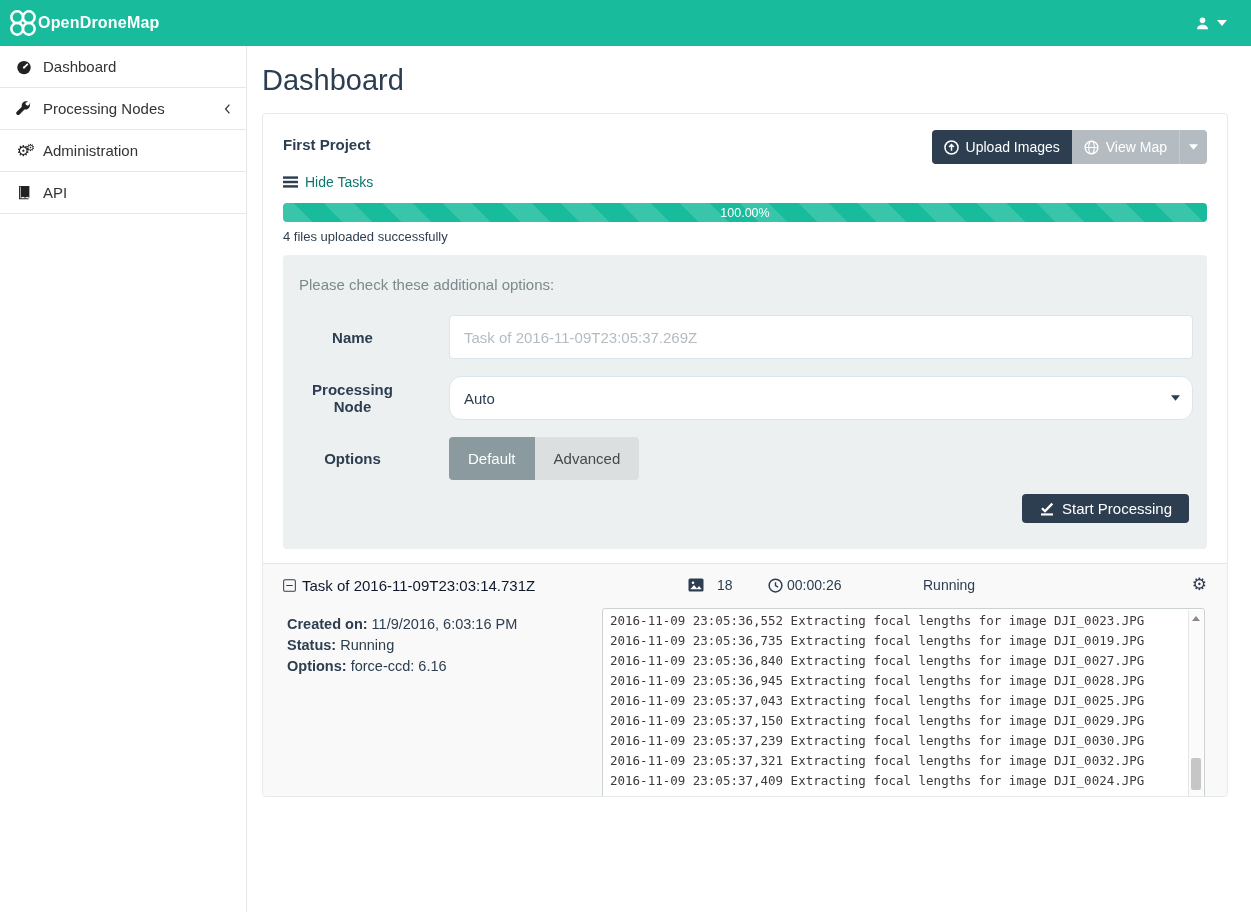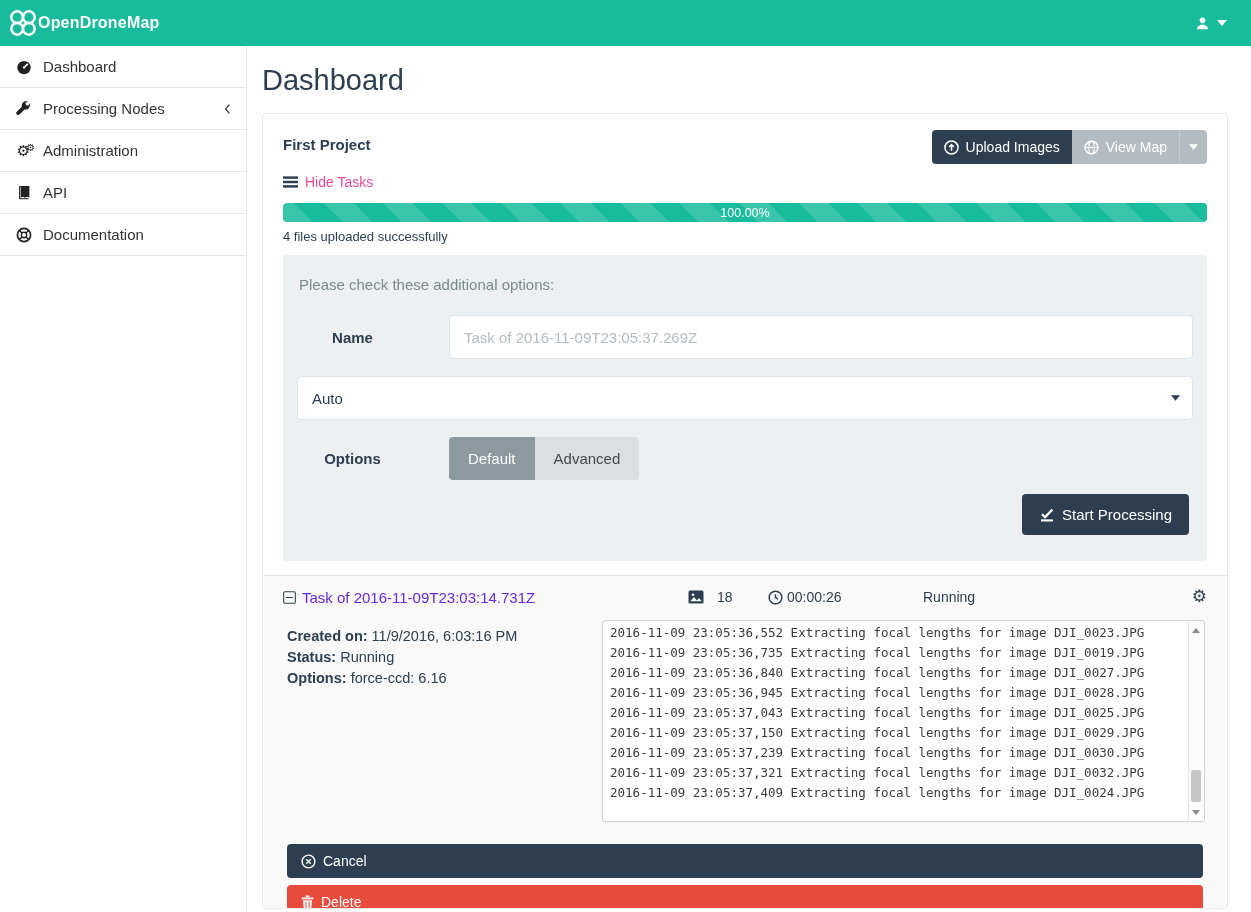--- a/index.html
+++ b/index.html
@@ -19,66 +19,66 @@
   .side-item { display:flex; align-items:center; gap:10px; padding:0 15px; height:42px;
     border-bottom:1px solid #e7e7e7; font-size:15px; color:#333; cursor:pointer; }
   .side-item .sicon { width:18px; display:inline-flex; justify-content:center; color:#222; }
   .side-item .grow { flex:1; }
   .gear-glyph { font-family:"DejaVu Sans", sans-serif; font-style:normal; }
 
   .content { flex:1; padding:10px 23px 0 15px; }
   h1.page-title { font-size:29px; font-weight:400; color:#2c3e50; margin:8px 0 16px; }
 
   
-  .panel { border:1px solid #e7eaeb; border-radius:4px; padding:16px 20px 0; height:796px; overflow:hidden; }
+  .panel { border:1px solid #e7eaeb; border-radius:4px; padding:16px 20px 0; height:684px; overflow:hidden; }
   .panel-head { display:flex; justify-content:space-between; align-items:flex-start; }
   .project-title { font-weight:bold; font-size:15px; padding-top:6px; }
   .btn { display:inline-flex; align-items:center; gap:7px; border:none; color:#fff;
     font-size:14px; font-family:inherit; padding:9px 12px; cursor:pointer; }
   .btn-navy { background:#2c3e50; }
   .btn-gray { background:#b4bcc2; }
   .btn-red  { background:#e74c3c; }
   .btn-group { display:inline-flex; }
   .btn-group .btn:first-child { border-radius:4px 0 0 4px; }
   .btn-group .btn:last-child { border-radius:0 4px 4px 0; }
   .caret-seg { padding:9px 9px; border-left:1px solid #c3cad0; }
 
   .hide-tasks { display:inline-flex; align-items:center; gap:7px; margin-top:10px;
-    color:#ec4899; font-size:14px; text-decoration:none; cursor:pointer; }
+    color:#0f766e; font-size:14px; text-decoration:none; cursor:pointer; }
 
   .progress { margin-top:11px; height:19px; border-radius:4px; background:#18bc9c;
     background-image:repeating-linear-gradient(45deg, rgba(255,255,255,.14) 0 21px, transparent 21px 42px);
     display:flex; align-items:center; justify-content:center; color:#fff; font-size:12.5px; }
   .upload-status { font-size:13px; margin:7px 0 11px; color:#2c3e50; }
 
   
   .options-panel { background:#ecf0f1; border-radius:4px; padding:15px 14px 18px; }
   .prompt { font-size:15px; color:#7b8a8b; margin:6px 0 22px; padding-left:2px; }
   .form-row { display:flex; align-items:center; margin-bottom:17px; }
   .form-label { flex:0 0 152px; text-align:center; padding-right:41px; font-weight:bold; font-size:15px; }
   .form-field { flex:1; position:relative; }
   .text-input { width:100%; height:44px; border:1px solid #dce4ec; border-radius:4px;
     padding:0 14px; font-size:15px; font-family:inherit; color:#2c3e50; outline:none; }
   .text-input::placeholder { color:#b4bcc2; opacity:1; }
-  .select-box { width:100%; height:44px; border:1px solid #dce4ec; border-radius:4px; background:#fff;
+  .select-box { width:100%; height:44px; border:1px solid #dce4ec; border-radius:12px; background:#fff;
     display:flex; align-items:center; padding:0 14px; font-size:15px; cursor:pointer; }
   .select-caret { position:absolute; right:13px; top:19px; }
   .btn-toggle { border:none; font-family:inherit; font-size:15px; padding:13px 19px; cursor:pointer; }
   .btn-toggle.active { background:#8a9a9e; color:#fff; border-radius:4px 0 0 4px; }
   .btn-toggle.inactive { background:#dcdfe0; color:#46494c; border-radius:0 4px 4px 0; }
   .start-row { text-align:right; padding:10px 4px 8px 0; }
-  .btn-start { font-size:15px; padding:12px 17px; border-radius:4px; }
+  .btn-start { font-size:15px; padding:6px 17px; border-radius:4px; }
 
   
   .task-block { border-top:1px solid #e3e6e8; margin:0 -20px; padding:0 12px; }
   .task-block.striped { background:#f9f9f9; }
   .task-row { display:flex; align-items:center; padding:8px 8px; min-height:42px; }
   .task-row.small { min-height:35px; padding:5px 8px; }
   .tr-title { flex:0 0 405px; display:flex; align-items:center; gap:6px; }
-  .task-link { color:#6d28d9; font-size:15px; text-decoration:none; cursor:pointer;
+  .task-link { color:#0f172a; font-size:15px; text-decoration:none; cursor:pointer;
     display:inline-flex; align-items:center; gap:6px; }
   .tr-images { flex:0 0 80px; display:flex; align-items:center; gap:13px; font-size:14px; }
   .tr-time { flex:0 0 155px; display:flex; align-items:center; gap:4px; font-size:14px; }
   .tr-status { flex:1; font-size:14px; }
   .tr-action { flex:0 0 28px; text-align:right; }
   .status-badge { display:inline-block; width:205px; background:#bff5c8; color:#31434f;
     font-size:14px; padding:4px 9px; }
   .gear-btn { font-size:17px; color:#2c3e50; cursor:pointer; line-height:1; }
 
   .task-details { display:flex; padding:2px 10px 12px 12px; }
@@ -169,35 +169,20 @@
     </div>
     <div class="side-item">
       <span class="sicon">
         <svg width="15" height="15" viewBox="0 0 16 16">
           <path fill="#222" d="M4 1h9.2v12.6l-2.3-1.1-2.3 1.1-2.3-1.1L4 13.6z"></path>
           <path fill="none" stroke="#222" stroke-width="1.2" d="M4 1.6H2.8v13h9.5"></path>
         </svg>
       </span>
       <span class="grow">API</span>
     </div>
-    <div class="side-item">
-      <span class="sicon">
-        <svg width="16" height="16" viewBox="0 0 16 16">
-          <circle cx="8" cy="8" r="6.6" fill="none" stroke="#222" stroke-width="1.7"></circle>
-          <circle cx="8" cy="8" r="2.7" fill="none" stroke="#222" stroke-width="1.4"></circle>
-          <g stroke="#222" stroke-width="1.4">
-            <line x1="3.4" y1="3.4" x2="6" y2="6"></line>
-              <line x1="12.6" y1="3.4" x2="10" y2="6"></line>
-            <line x1="3.4" y1="12.6" x2="6" y2="10"></line>
-              <line x1="12.6" y1="12.6" x2="10" y2="10"></line>
-          </g>
-        </svg>
-      </span>
-      <span class="grow">Documentation</span>
-    </div>
   </div>
 
   <div class="content">
     <h1 class="page-title">Dashboard</h1>
 
     <div class="panel">
       <div class="panel-head">
         <div class="project-title">First Project</div>
         <div class="btn-group">
           <button class="btn btn-navy">
@@ -250,20 +235,21 @@
         <div class="prompt">Please check these additional options:</div>
 
         <div class="form-row">
           <div class="form-label">Name</div>
           <div class="form-field">
             <input class="text-input" type="text" placeholder="Task of 2016-11-09T23:05:37.269Z" style="">
           </div>
         </div>
 
         <div class="form-row">
+          <div class="form-label">Processing Node</div>
           <div class="form-field">
             <div class="select-box">
               <span>Auto</span>
             </div>
             <span class="select-caret">
               <svg width="9" height="6" viewBox="0 0 10 6">
                   <polygon points="0,0 10,0 5,6" fill="#2c3e50"></polygon>
                 </svg>
             </span>
           </div>

